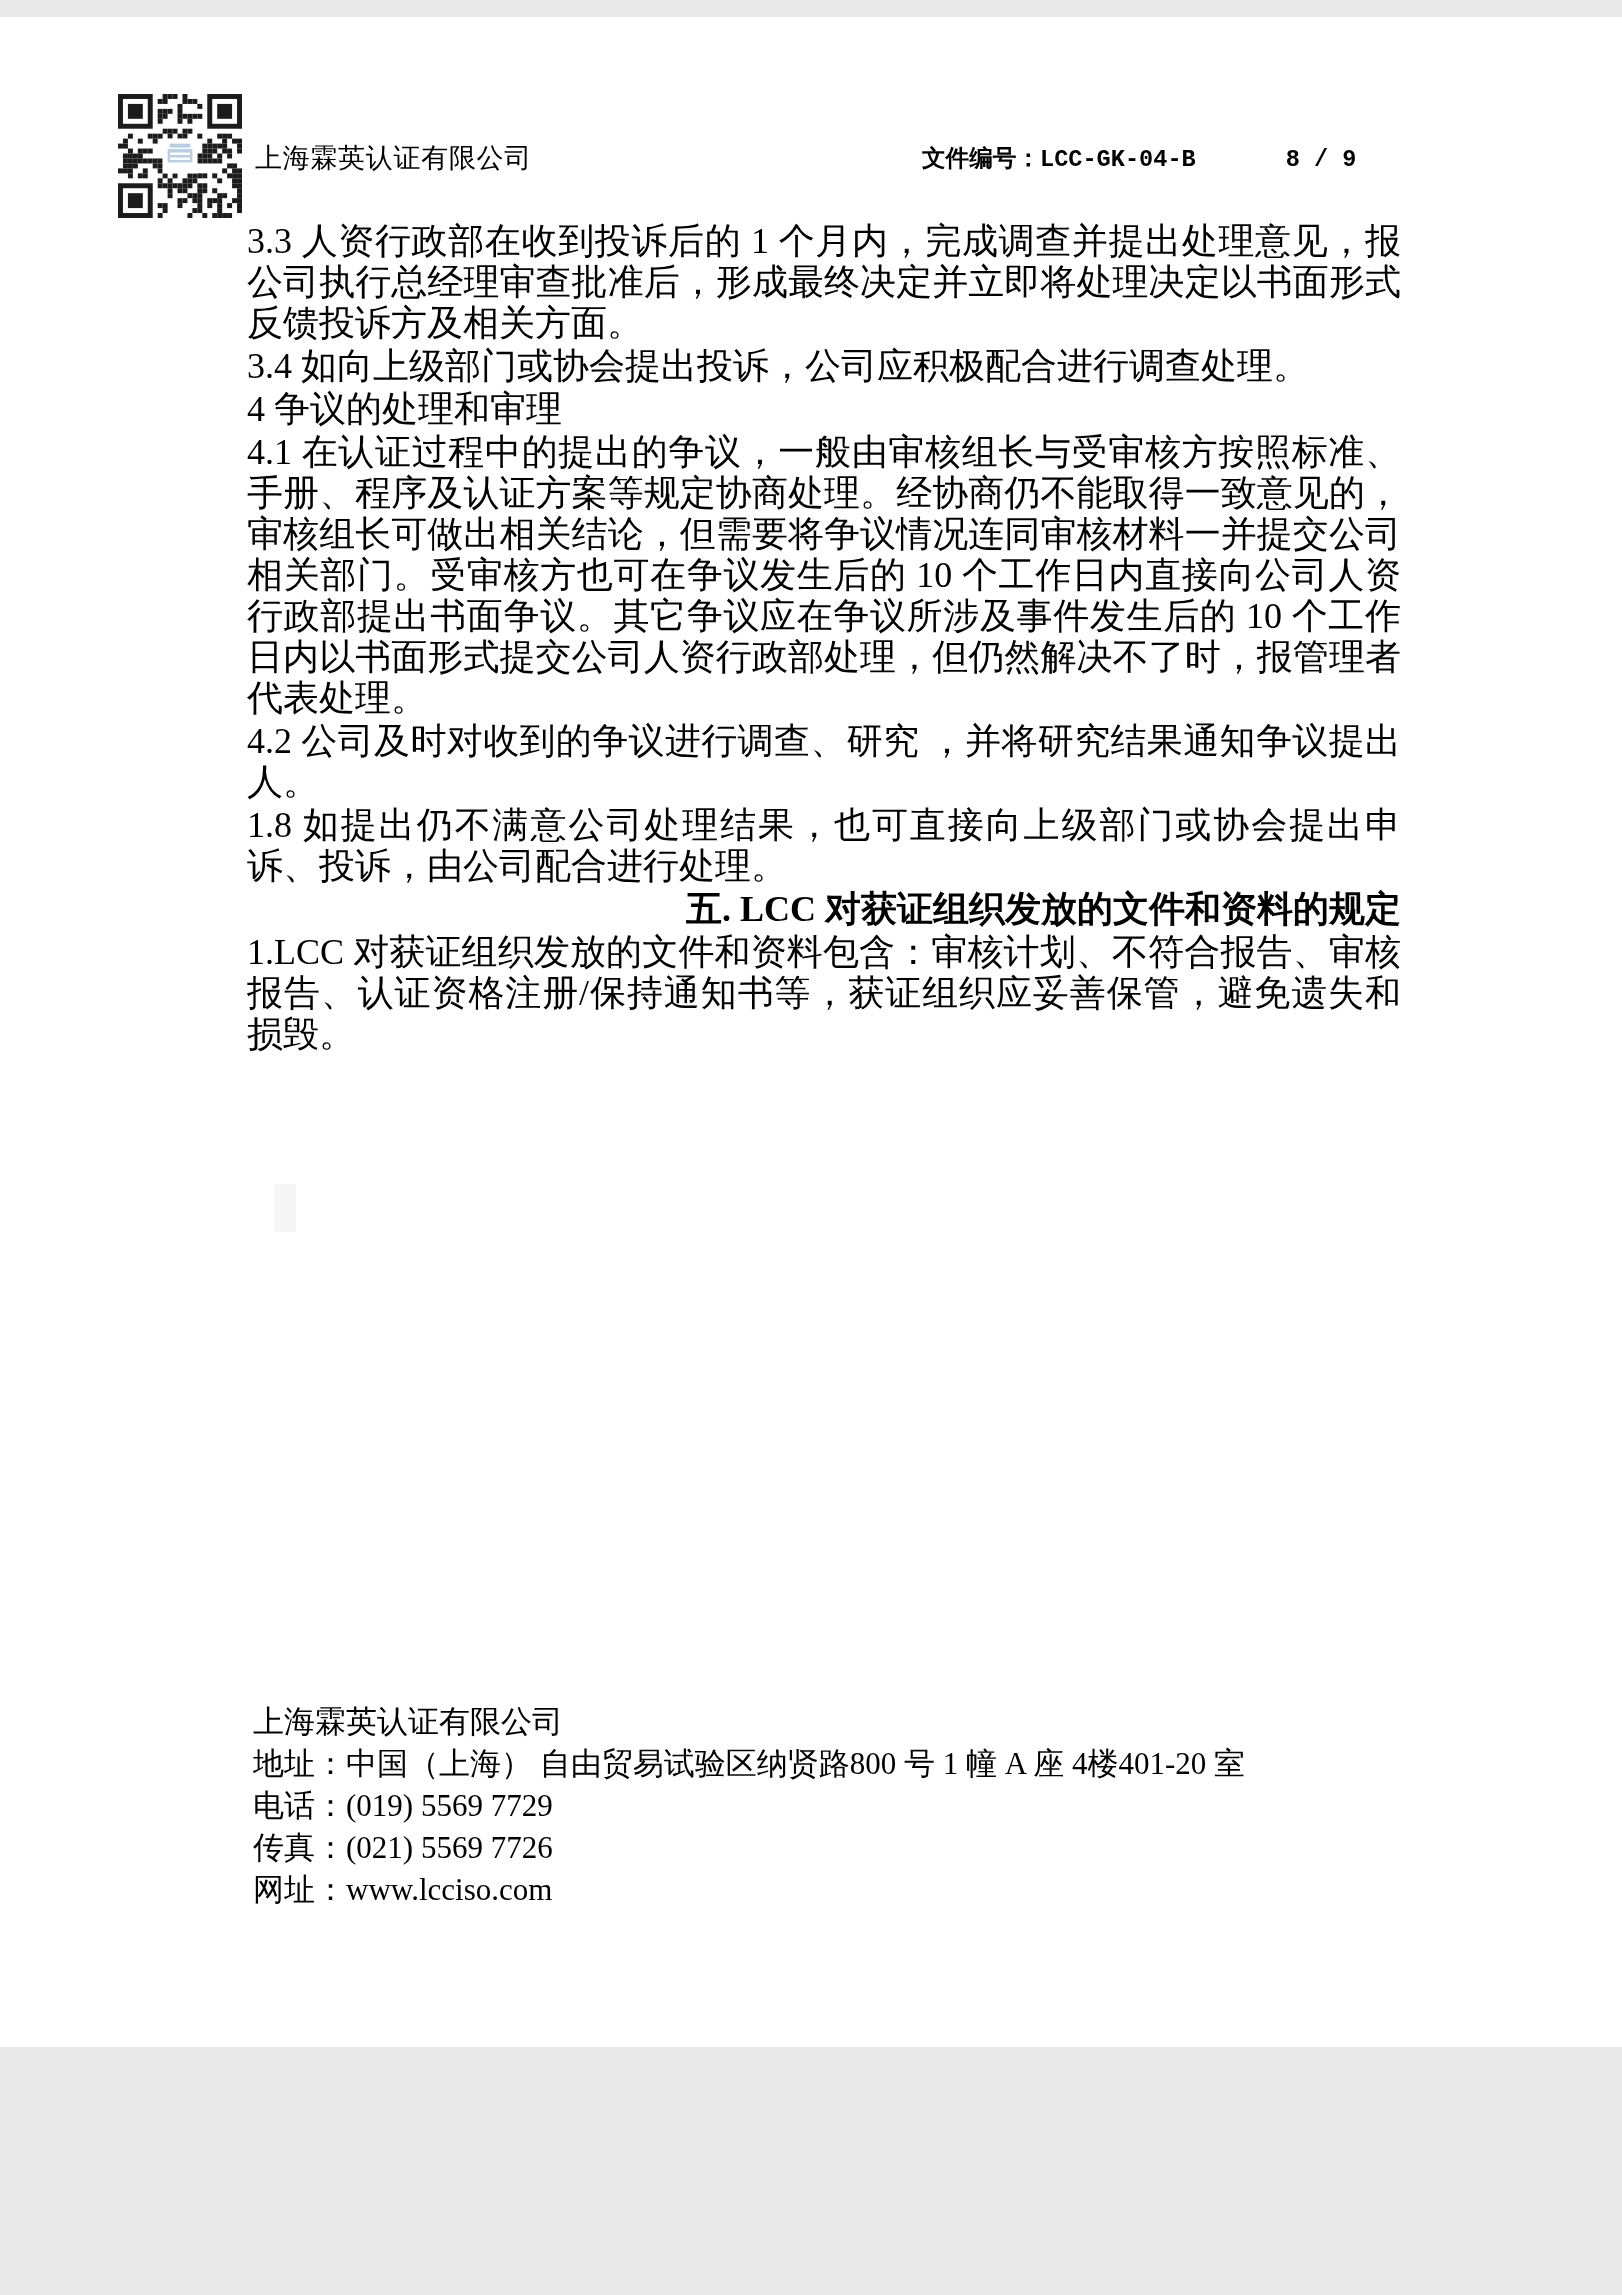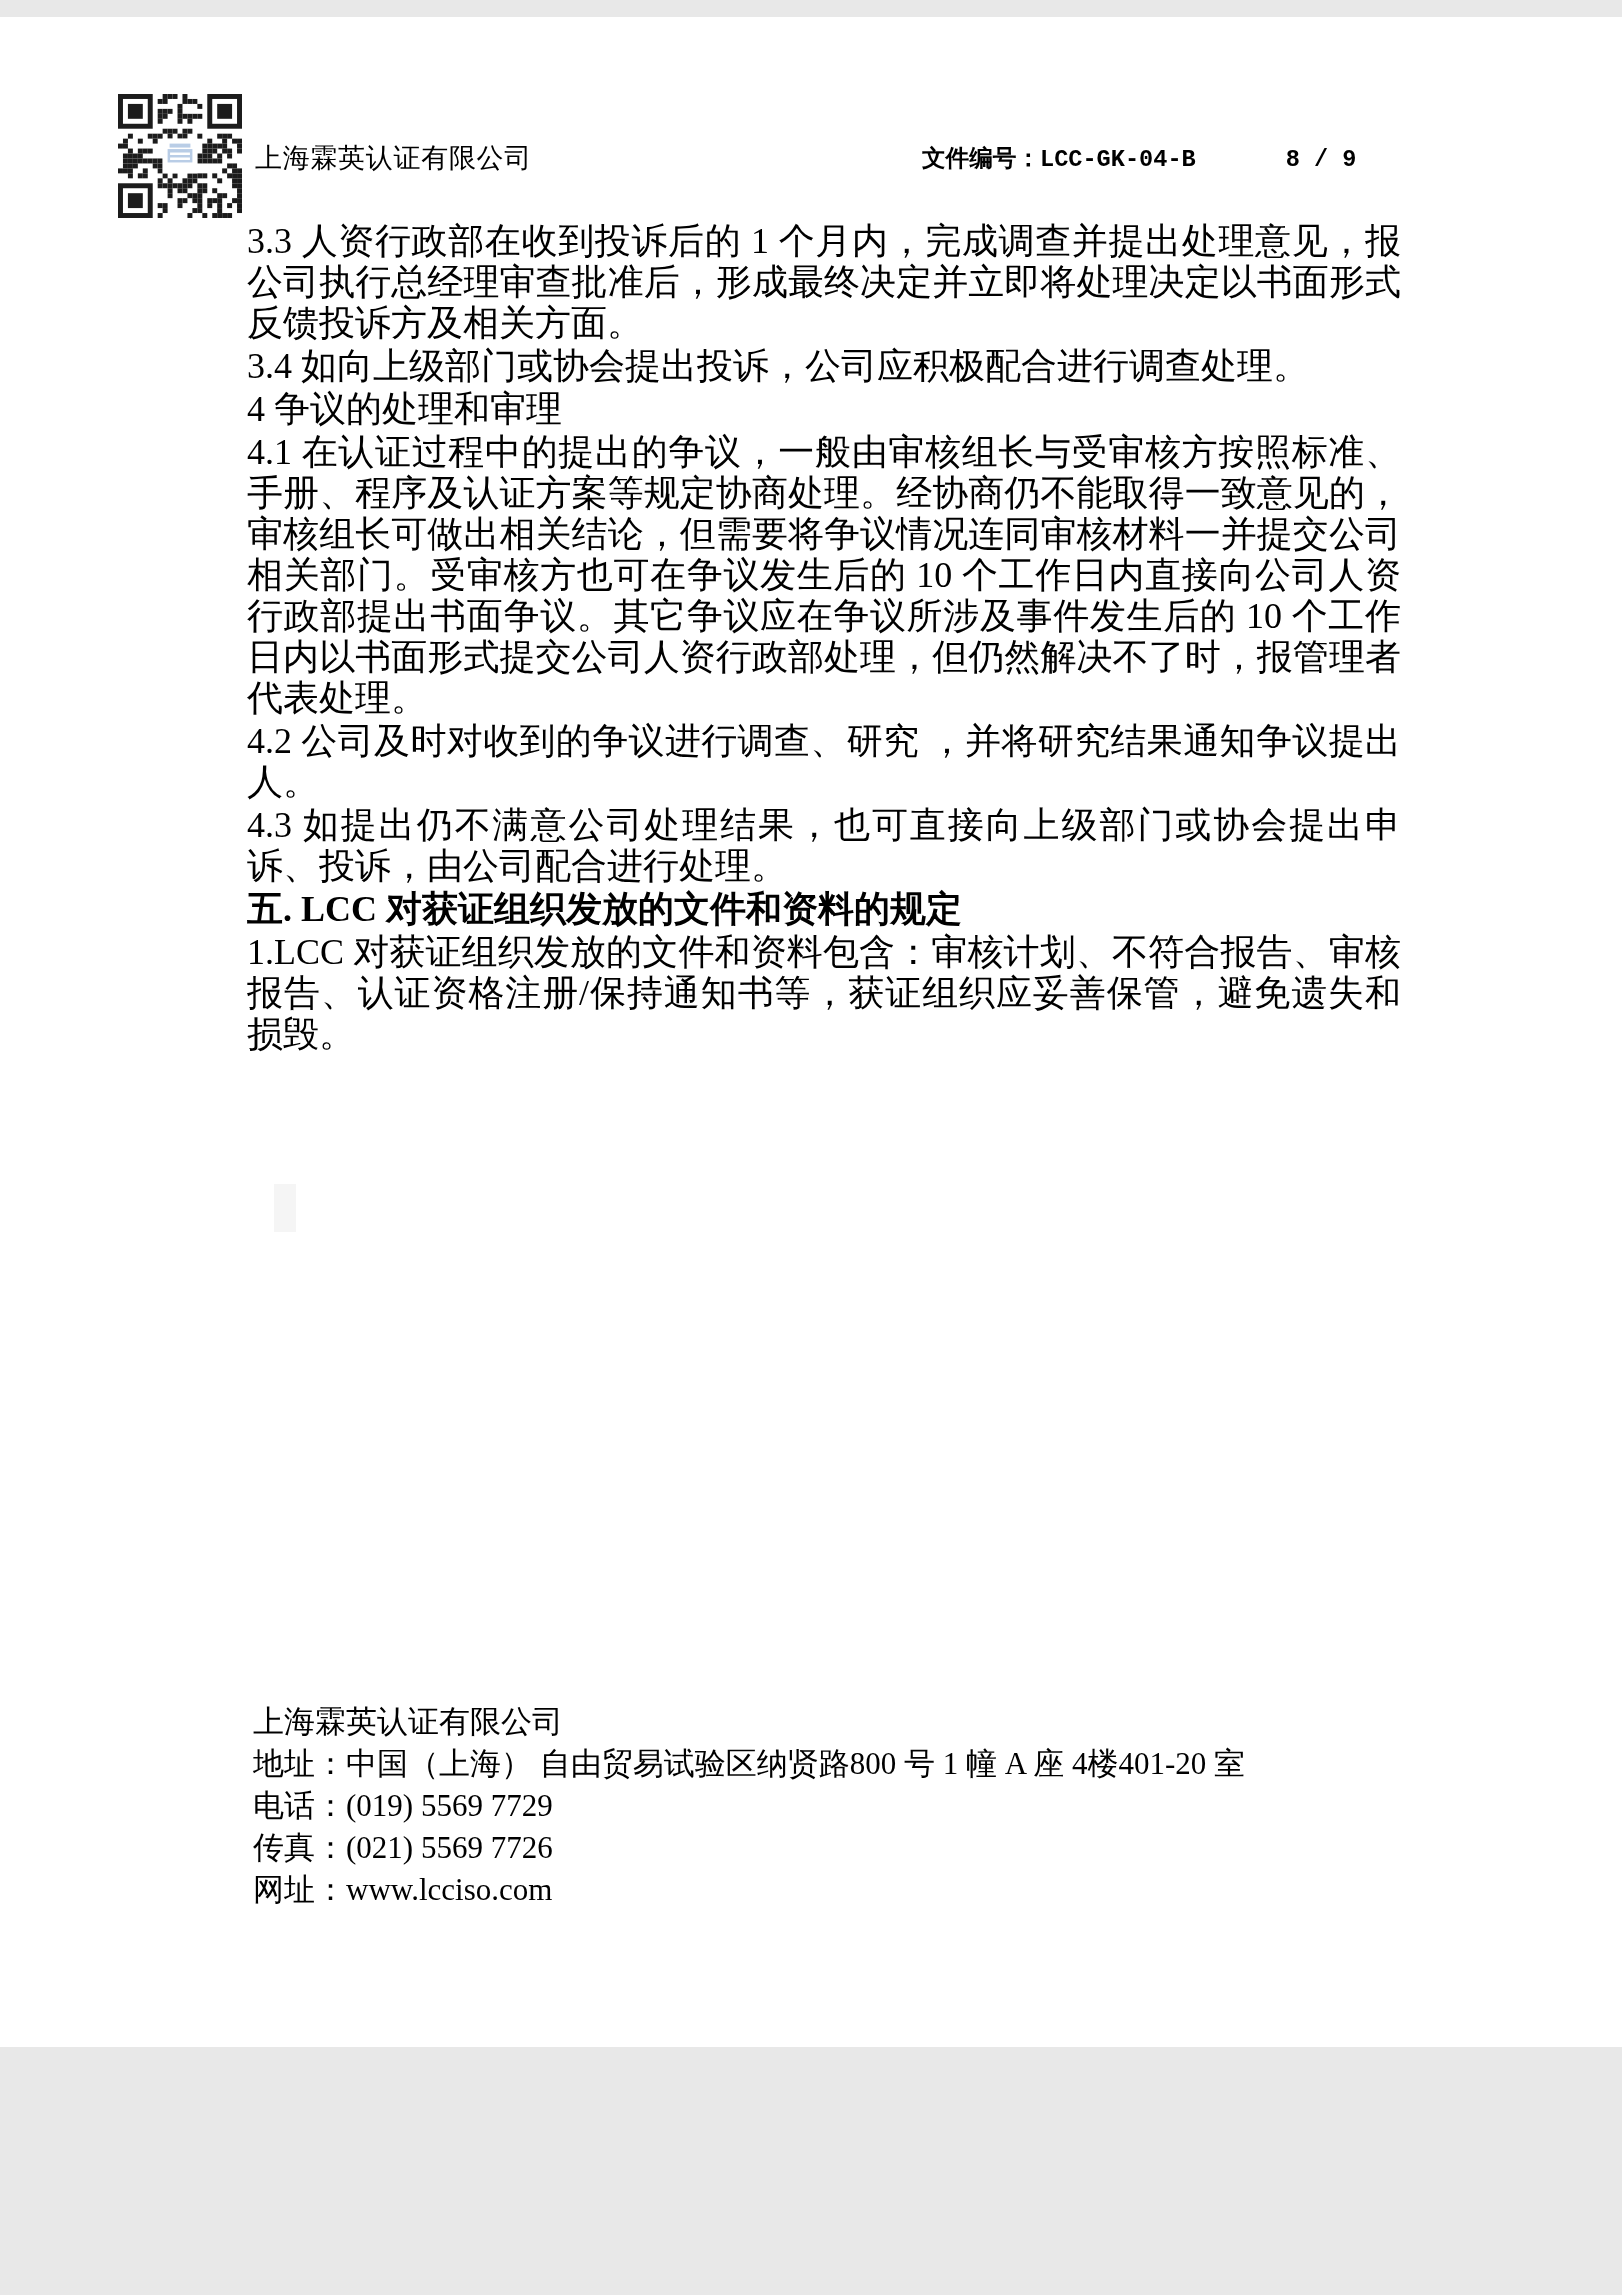--- a/index.html
+++ b/index.html
@@ -25,21 +25,21 @@
     font-size:23.6px; line-height:26px; font-weight:bold; white-space:nowrap;
   }
   .doc-meta .page-num { margin-left:90px; }
   
   .content {
     position:absolute; left:247px; top:202px; width:1154px;
     font-size:36px; line-height:41px;
     text-align:justify; text-justify:inter-ideograph;
   }
   .content p { margin:2px 0; }
-  .content p.heading { font-weight:bold; text-align:left; }
+  .content p.heading { font-weight:bold; text-align:right; }
   
   .artifact {
     position:absolute; left:274px; top:1167px; width:21.6px; height:48px;
     background:#f5f5f5;
   }
   
   .footer {
     position:absolute; left:253px; top:1684px;
     font-size:31px; line-height:42px; white-space:nowrap;
   }
@@ -250,21 +250,21 @@
   <div class="doc-meta">
     <span>文件编号：</span><span>LCC-GK-04-B</span><span class="page-num">8 / 9</span>
   </div>
 
   <div class="content">
     <p>3.3 人资行政部在收到投诉后的 1 个月内，完成调查并提出处理意见，报公司执行总经理审查批准后，形成最终决定并立即将处理决定以书面形式反馈投诉方及相关方面。</p>
     <p>3.4 如向上级部门或协会提出投诉，公司应积极配合进行调查处理。</p>
     <p>4 争议的处理和审理</p>
     <p>4.1 在认证过程中的提出的争议，一般由审核组长与受审核方按照标准、手册、程序及认证方案等规定协商处理。经协商仍不能取得一致意见的，审核组长可做出相关结论，但需要将争议情况连同审核材料一并提交公司相关部门。受审核方也可在争议发生后的 10 个工作日内直接向公司人资行政部提出书面争议。其它争议应在争议所涉及事件发生后的 10 个工作日内以书面形式提交公司人资行政部处理，但仍然解决不了时，报管理者代表处理。</p>
     <p>4.2 公司及时对收到的争议进行调查、研究 ，并将研究结果通知争议提出人。</p>
-    <p>4.3 如提出仍不满意公司处理结果，也可直接向上级部门或协会提出申诉、投诉，由公司配合进行处理。</p>
+    <p>1.8 如提出仍不满意公司处理结果，也可直接向上级部门或协会提出申诉、投诉，由公司配合进行处理。</p>
     <p class="heading">五. LCC 对获证组织发放的文件和资料的规定</p>
     <p>1.LCC 对获证组织发放的文件和资料包含：审核计划、不符合报告、审核报告、认证资格注册/保持通知书等，获证组织应妥善保管，避免遗失和损毁。</p>
   </div>
 
   <div class="artifact"></div>
 
   <div class="footer">
     <div>上海霖英认证有限公司</div>
     <div>地址：中国（上海） 自由贸易试验区纳贤路800 号 1 幢 A 座 4楼401-20 室</div>
     <div>电话：(019) 5569 7729</div>

